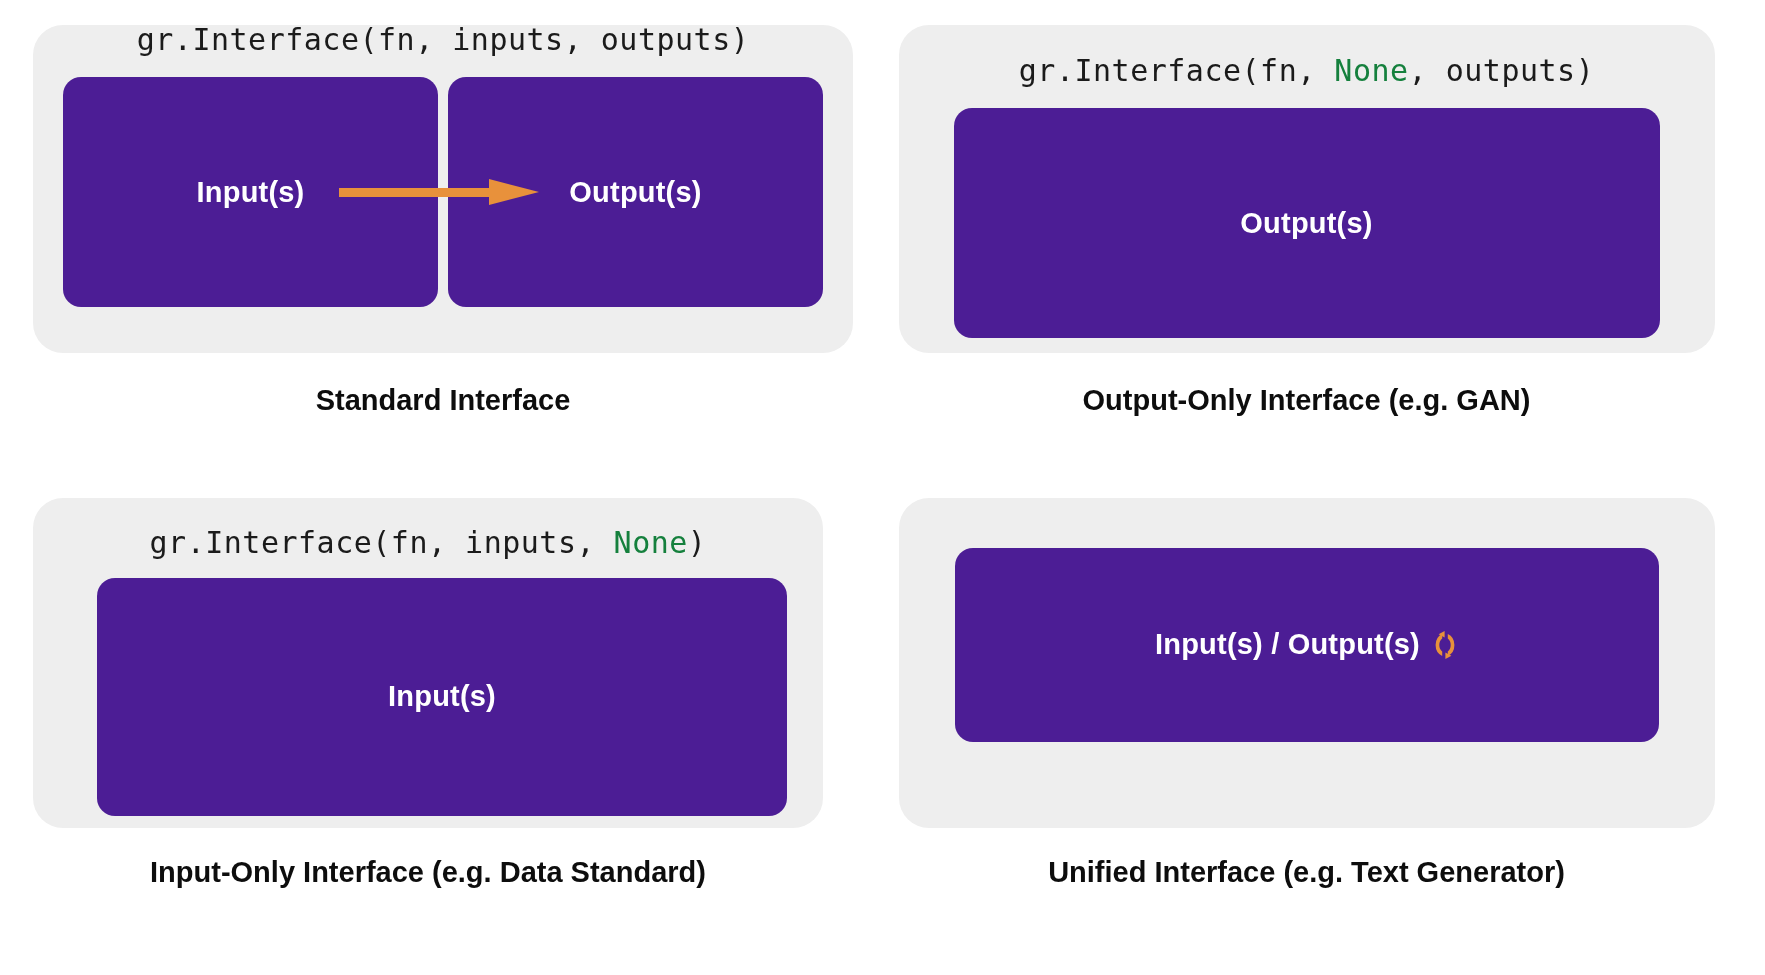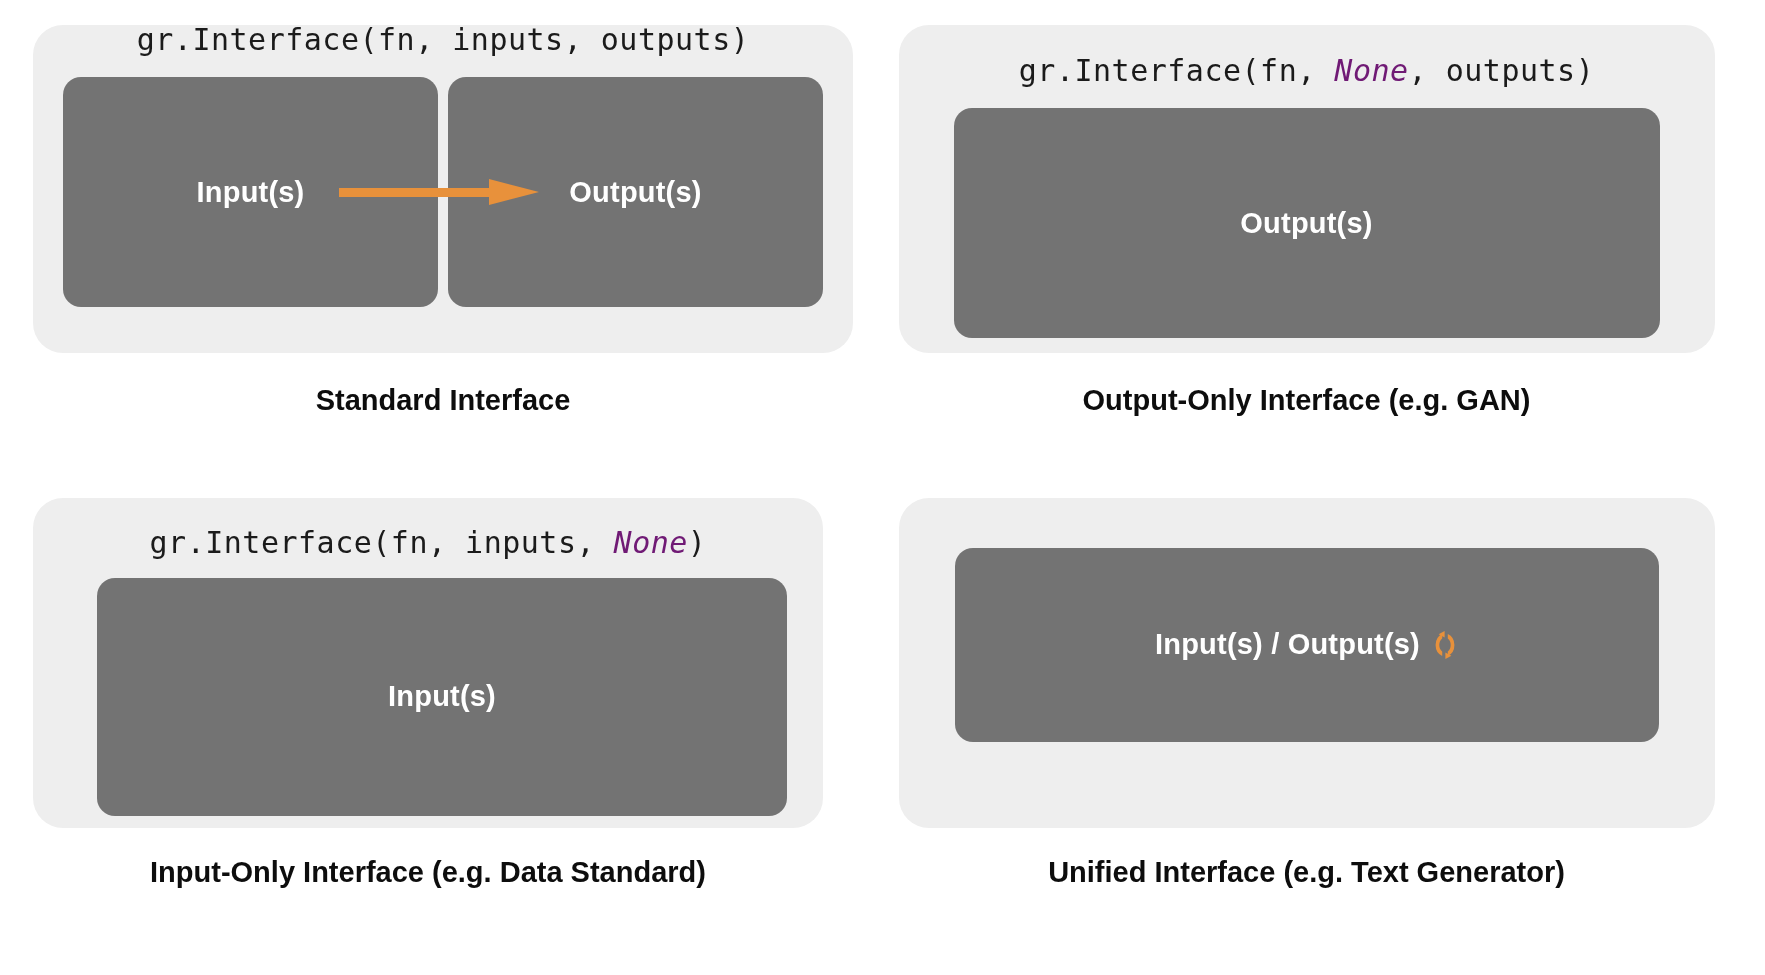--- a/index.html
+++ b/index.html
@@ -57,32 +57,31 @@
   .panel-code {
     font-family: "DejaVu Sans Mono", "Liberation Mono", monospace;
     font-size: 30px;
     color: #1b1b1b;
     letter-spacing: 0.5px;
     white-space: pre;
     line-height: 1;
   }
   .panel-code .none-kw,
   .panel-code .kw-orange {
-    color: #701a75;
-    font-style: italic;
+    color: #15803d;
   }
 
   .inner-row {
     display: flex;
     position: relative;
     box-sizing: border-box;
   }
 
   .inner-box {
-    background: #737373;
+    background: #4c1d95;
     border-radius: 18px;
     display: flex;
     align-items: center;
     justify-content: center;
     box-sizing: border-box;
     position: relative;
   }
 
   .box-label {
     color: #ffffff;

